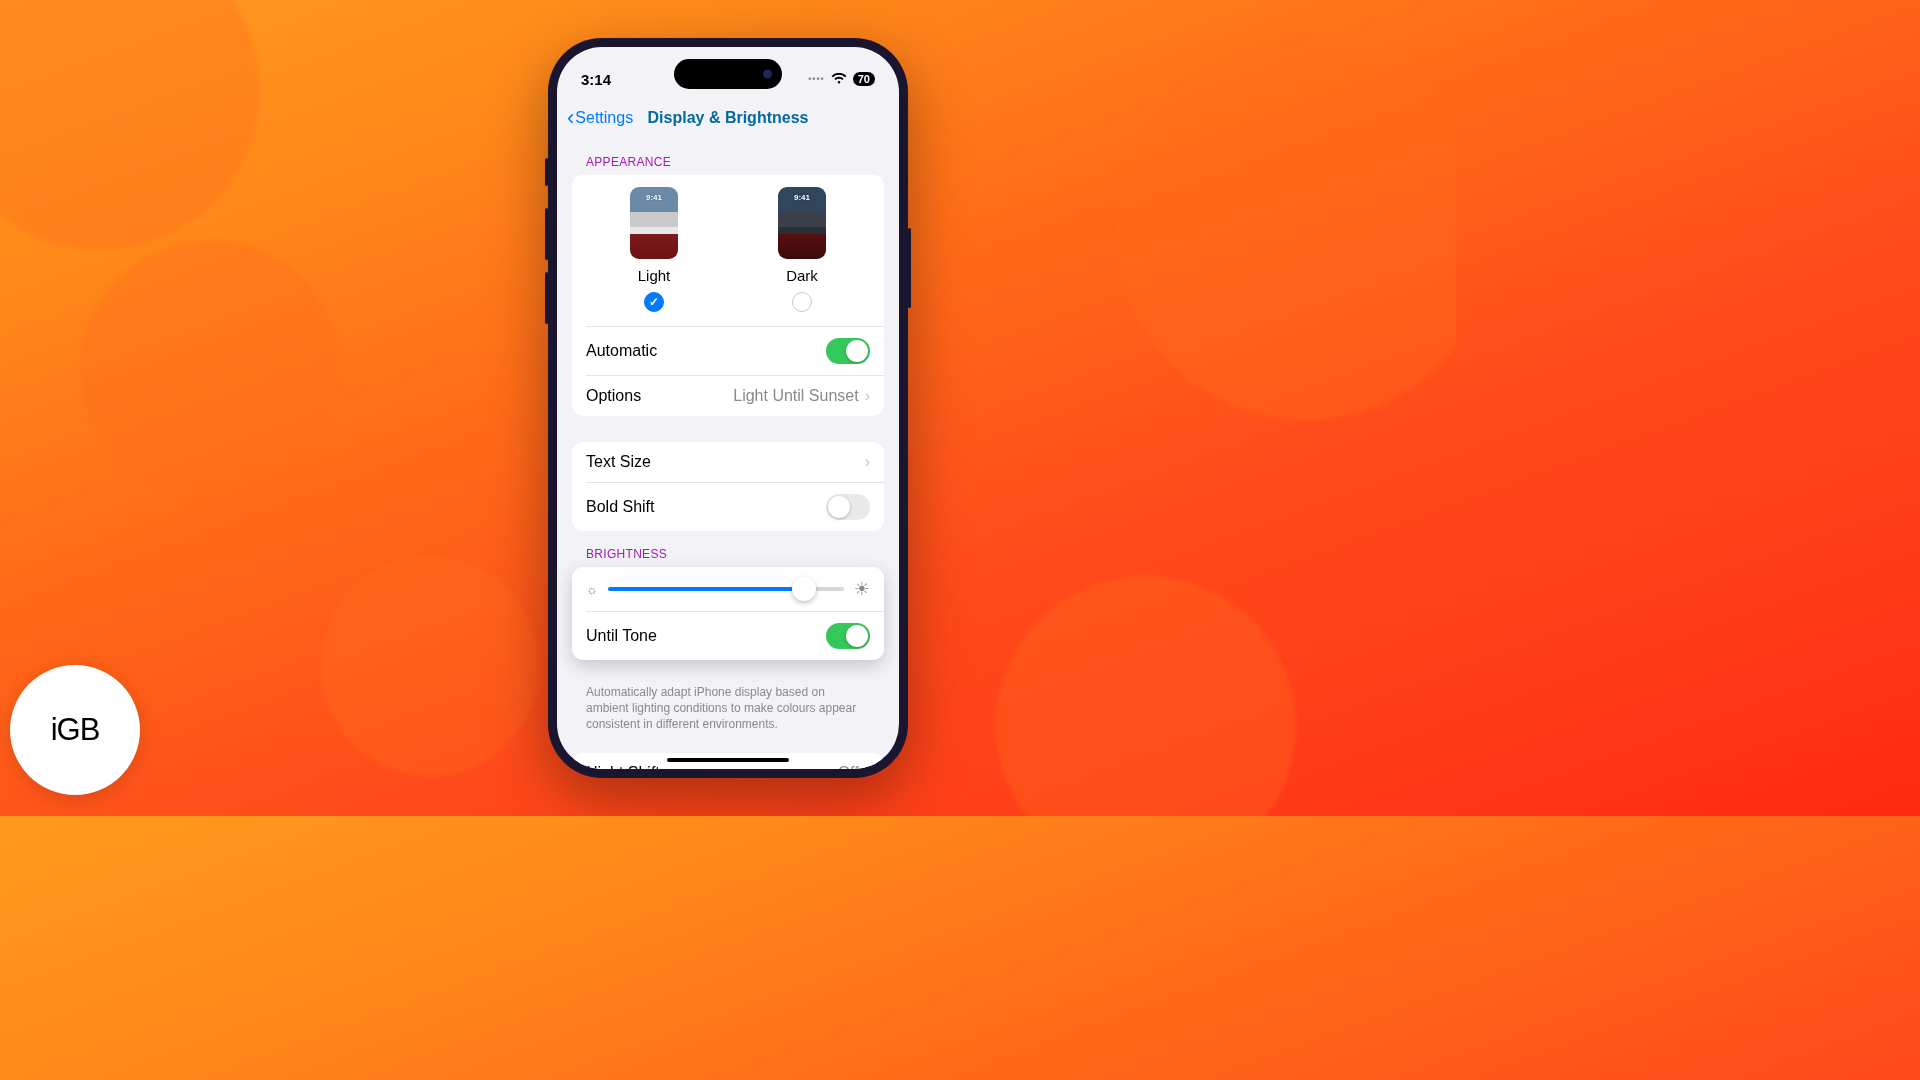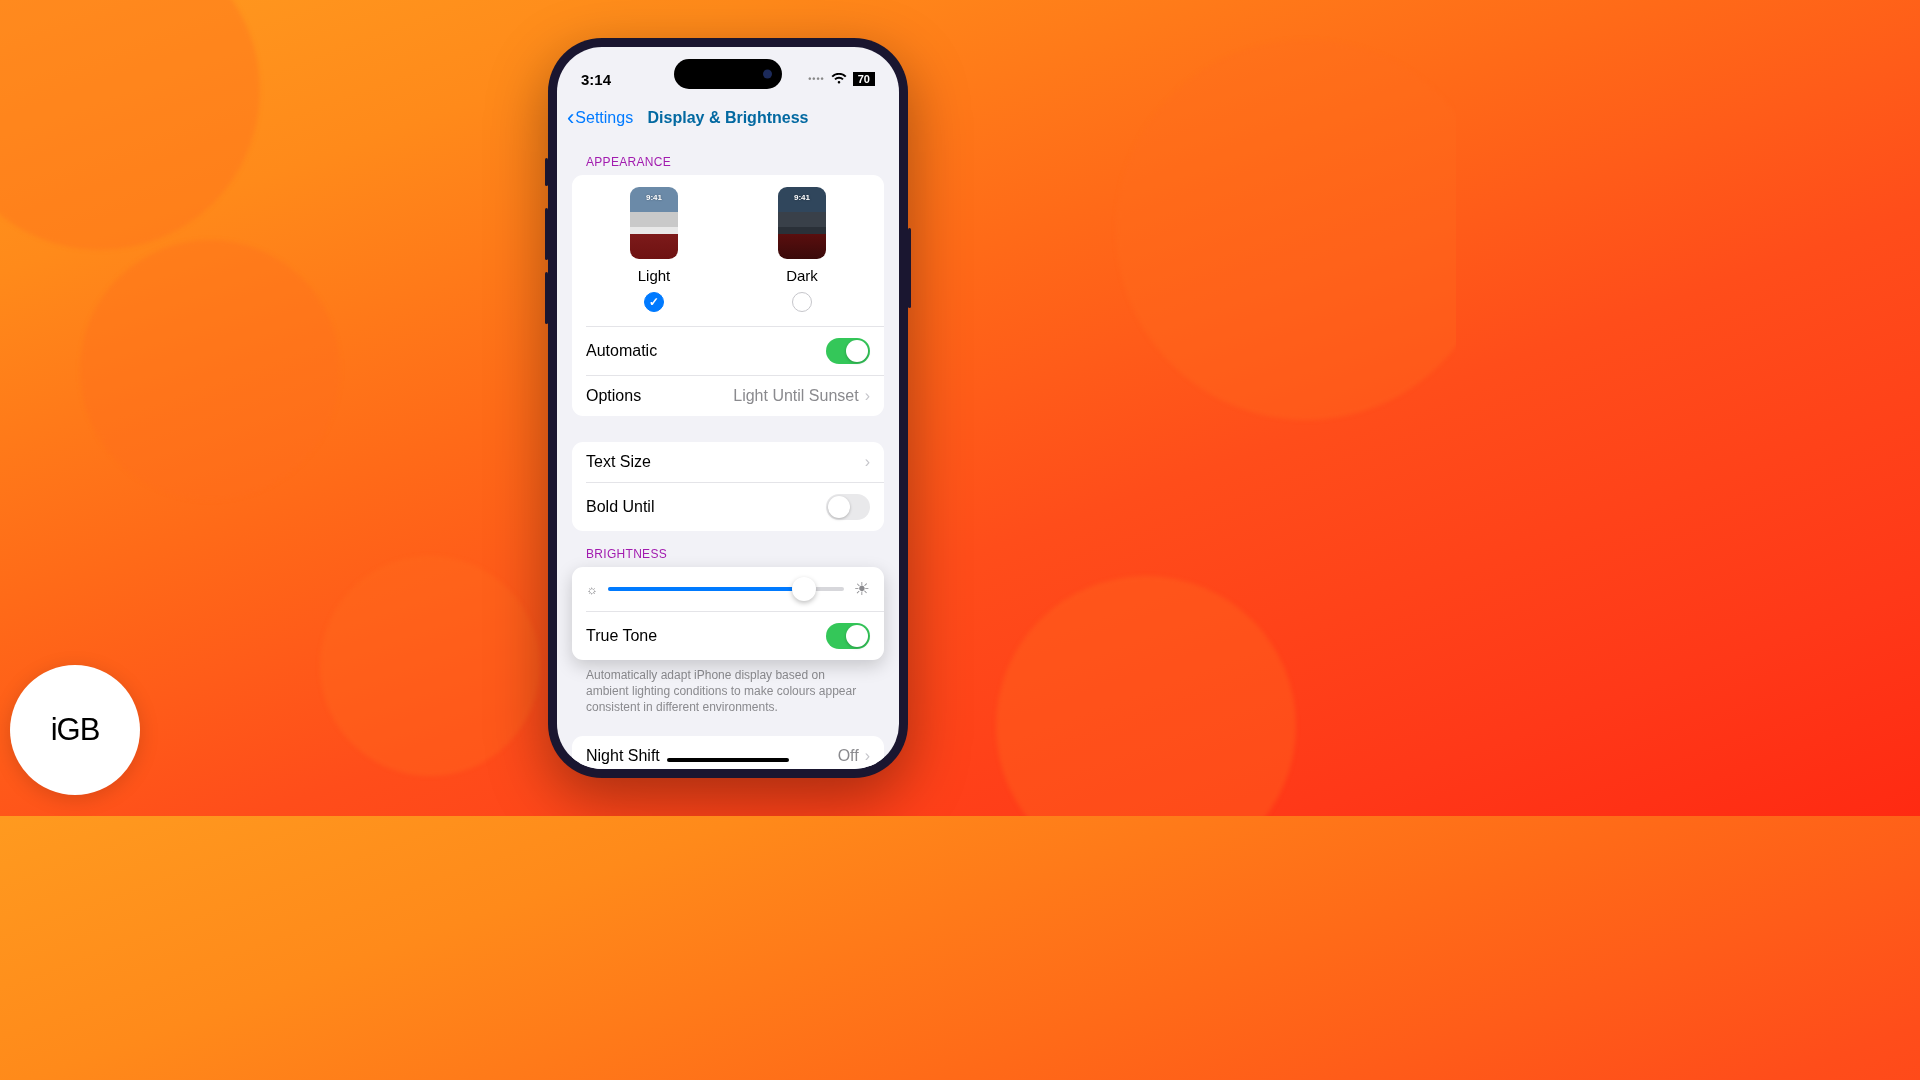--- a/index.html
+++ b/index.html
@@ -19,21 +19,21 @@
 
 .screen { width:100%; height:100%; background:#f2f2f7; border-radius:45px; overflow:hidden; position:relative; }
 .island { position:absolute; left:50%; top:12px; transform:translateX(-50%); width:108px; height:30px; background:#000; border-radius:18px; z-index:10; }
 .island::after{content:"";position:absolute;right:10px;top:50%;transform:translateY(-50%);width:9px;height:9px;border-radius:50%;background:#1c2a5a;}
 
 .status { height:50px; display:flex; justify-content:space-between; align-items:center; padding:14px 24px 0; font-size:15px; font-weight:600; color:#000; }
 .status-right { display:flex; align-items:center; gap:6px; }
 .dots { letter-spacing:1px; color:#888; font-size:9px; }
 .wifi { width:16px; height:12px; position:relative;}
 .wifi svg{display:block;}
-.batt { background:#000; color:#fff; font-size:11px; font-weight:700; padding:1px 5px; border-radius:0; }
+.batt { background:#000; color:#fff; font-size:11px; font-weight:700; padding:1px 5px; border-radius:7px; }
 
 .nav { height:42px; position:relative; display:flex; align-items:center; justify-content:center; }
 .back { position:absolute; left:10px; display:flex; align-items:center; color:#007aff; font-size:16px; cursor:pointer; }
 .back-chevron{font-size:22px;line-height:1;margin-right:1px;}
 .nav-title { font-size:16px; font-weight:600; color:#0369a1; }
 
 .scroll { height:calc(100% - 92px); overflow:hidden; padding:0 15px; }
 .sec-header { font-size:12px; color:#a21caf; margin:16px 0 6px 14px; letter-spacing:.3px; }
 .card { background:#fff; border-radius:11px; overflow:hidden; }
 .row { display:flex; align-items:center; justify-content:space-between; padding:11px 14px; font-size:16px; color:#000;}
@@ -61,21 +61,21 @@
 
 .highlight-card{box-shadow:0 6px 18px rgba(0,0,0,.18);position:relative;z-index:2;}
 .slider-row{padding:11px 14px;display:flex;align-items:center;gap:10px;}
 .sun{color:#8a8a8e;}
 .sun.small{font-size:13px;}
 .sun.big{font-size:18px;}
 .slider{flex:1;height:4px;background:#d7d7db;border-radius:2px;position:relative;}
 .slider-fill{position:absolute;left:0;top:0;bottom:0;background:#007aff;border-radius:2px;width:83%;}
 .slider-thumb{position:absolute;top:50%;left:83%;transform:translate(-50%,-50%);width:24px;height:24px;background:#fff;border-radius:50%;box-shadow:0 2px 5px rgba(0,0,0,.25);}
 
-.footer-text{font-size:12px;color:#8a8a8e;padding:7px 14px 0;line-height:1.35;}
+.footer-text{font-size:12px;color:#8a8a8e;padding:24px 14px 0;line-height:1.35;}
 
 .home-ind{position:absolute;bottom:7px;left:50%;transform:translateX(-50%);width:122px;height:4px;background:#000;border-radius:3px;}
 </style>
 </head>
 <body>
 
 <div class="blobs">
   <div class="blob" style="width:320px;height:320px;left:-60px;top:-70px"></div>
   <div class="blob" style="width:260px;height:260px;left:80px;top:240px"></div>
   <div class="blob" style="width:380px;height:380px;right:-40px;top:40px"></div>
@@ -152,40 +152,40 @@
       </div>
 
       <div style="height:26px"></div>
       <div class="card">
         <div class="row">
           <span>Text Size</span>
           <span class="chev">›</span>
         </div>
         <div class="sep"></div>
         <div class="row">
-          <span>Bold Until</span>
+          <span>Bold Shift</span>
           <span class="toggle off">
               <span class="knob"></span>
             </span>
         </div>
       </div>
 
       <div class="sec-header">BRIGHTNESS</div>
       <div class="card highlight-card">
         <div class="slider-row">
           <span class="sun small">☼</span>
           <div class="slider">
             <div class="slider-fill"></div>
               <div class="slider-thumb"></div>
           </div>
           <span class="sun big">☀</span>
         </div>
         <div class="sep"></div>
         <div class="row">
-          <span>True Tone</span>
+          <span>Until Tone</span>
           <span class="toggle on">
               <span class="knob"></span>
             </span>
         </div>
       </div>
       <div class="footer-text">Automatically adapt iPhone display based on ambient lighting conditions to make colours appear consistent in different environments.</div>
 
       <div style="height:20px"></div>
       <div class="card">
         <div class="row">

